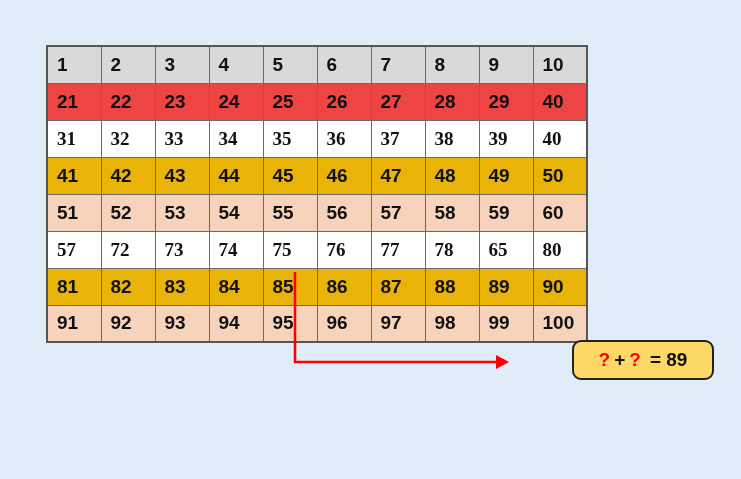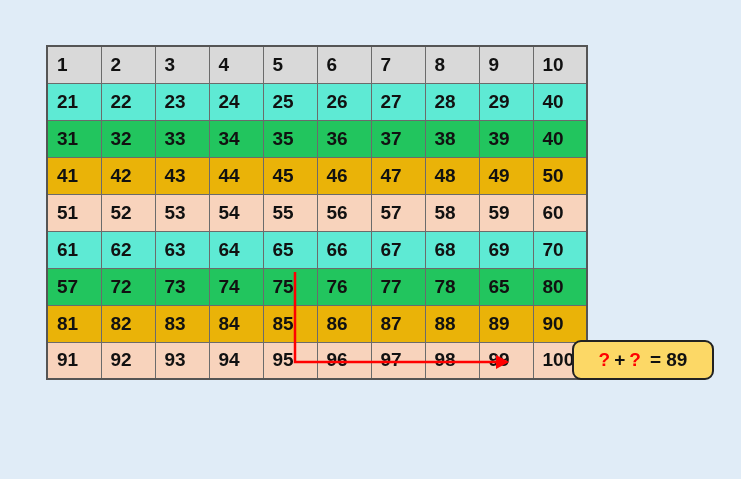--- a/index.html
+++ b/index.html
@@ -28,22 +28,22 @@
     font-size: 19px;
     font-weight: bold;
     color: #111111;
     text-align: left;
     padding-left: 9px;
     box-sizing: border-box;
     vertical-align: middle;
   }
   td.row-grey   { background: #d9d9d9; }
   td.row-peach  { background: #f8d3bc; }
-  td.row-yellow { background: #5eead4; }
-  td.row-green  { background: #22c55e; }
+  td.row-yellow { background: #ef4444; }
+  td.row-green  { background: #ffffff; font-family: Liberation Serif, serif; }
   td.row-blue   { background: #eab308; }
   td.highlight  { color: #ff0000; }
   #arrow-layer {
     position: absolute;
     left: 0;
     top: 0;
     width: 741px;
     height: 479px;
     pointer-events: none;
   }
@@ -125,32 +125,20 @@
         <td class="row-peach">53</td>
         <td class="row-peach">54</td>
         <td class="row-peach highlight">55</td>
         <td class="row-peach">56</td>
         <td class="row-peach">57</td>
         <td class="row-peach">58</td>
         <td class="row-peach">59</td>
         <td class="row-peach">60</td>
       </tr>
       <tr>
-        <td class="row-yellow">61</td>
-        <td class="row-yellow">62</td>
-        <td class="row-yellow">63</td>
-        <td class="row-yellow">64</td>
-        <td class="row-yellow">65</td>
-        <td class="row-yellow">66</td>
-        <td class="row-yellow">67</td>
-        <td class="row-yellow">68</td>
-        <td class="row-yellow">69</td>
-        <td class="row-yellow">70</td>
-      </tr>
-      <tr>
         <td class="row-green">57</td>
         <td class="row-green">72</td>
         <td class="row-green">73</td>
         <td class="row-green">74</td>
         <td class="row-green">75</td>
         <td class="row-green">76</td>
         <td class="row-green">77</td>
         <td class="row-green">78</td>
         <td class="row-green">65</td>
         <td class="row-green">80</td>

